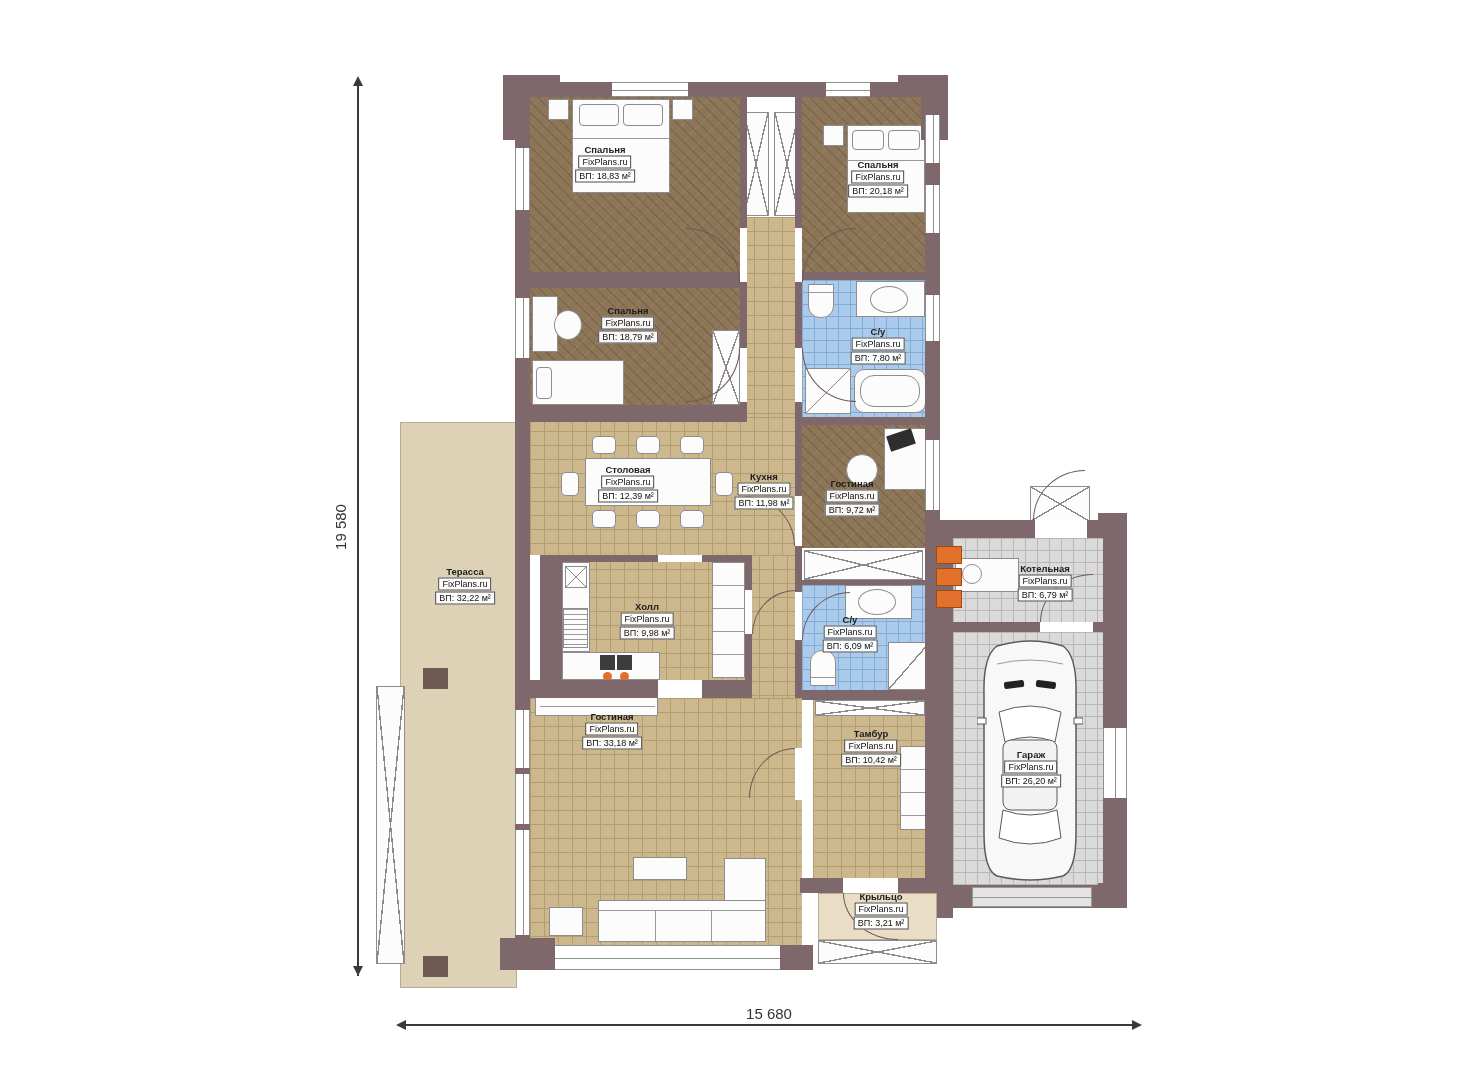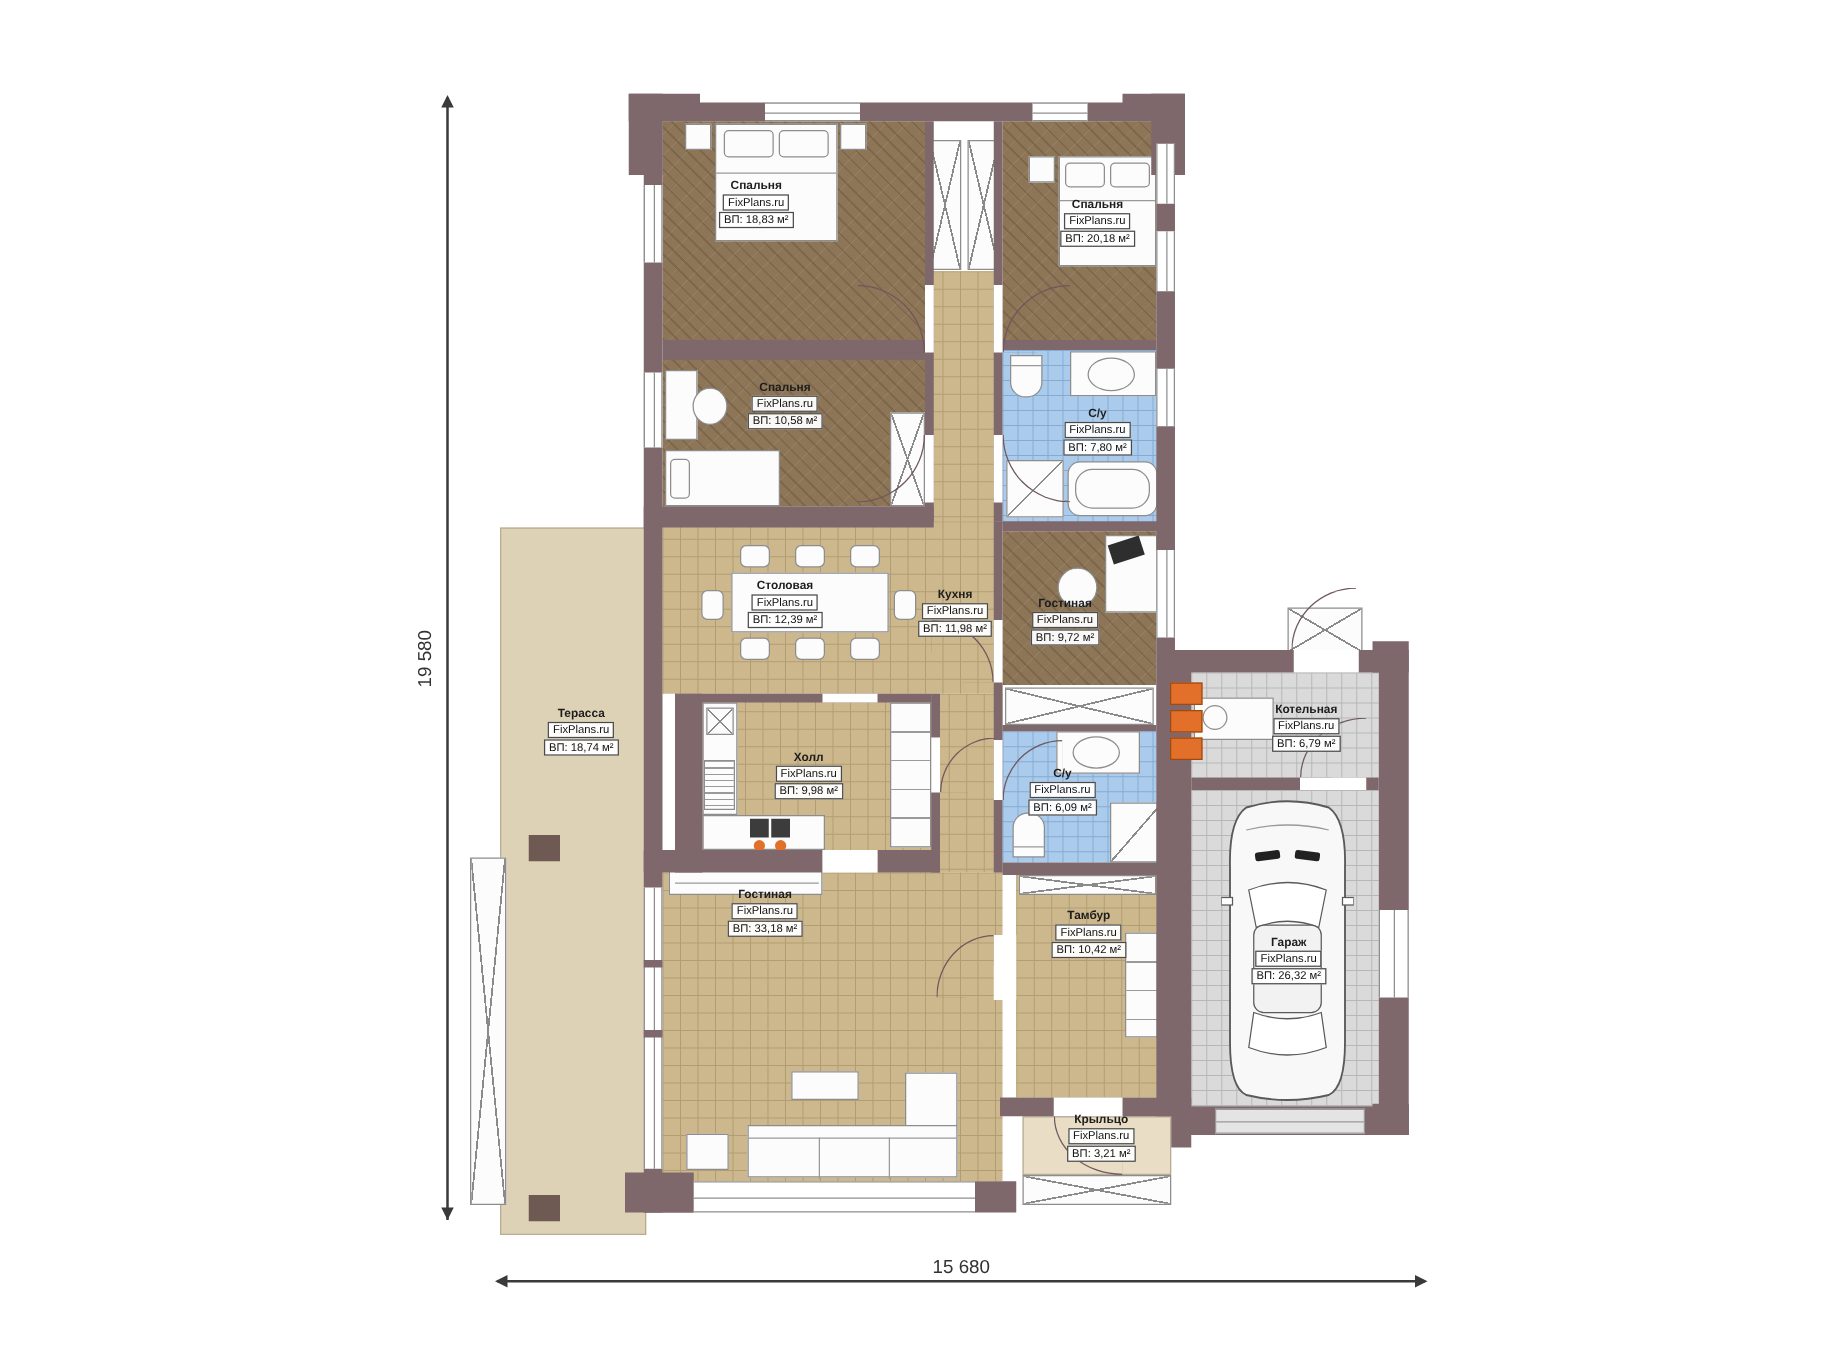--- a/index.html
+++ b/index.html
@@ -261,21 +261,21 @@
     <span class="bx">ВП: 18,83 м²</span>
   </div>
   <div class="lbl" style="left:878px;top:178px">
     <span class="nm">Спальня</span>
     <span class="bx">FixPlans.ru</span>
     <span class="bx">ВП: 20,18 м²</span>
   </div>
   <div class="lbl" style="left:628px;top:324px">
     <span class="nm">Спальня</span>
     <span class="bx">FixPlans.ru</span>
-    <span class="bx">ВП: 10,58 м²</span>
+    <span class="bx">ВП: 18,79 м²</span>
   </div>
   <div class="lbl" style="left:878px;top:345px">
     <span class="nm">С/у</span>
     <span class="bx">FixPlans.ru</span>
     <span class="bx">ВП: 7,80 м²</span>
   </div>
   <div class="lbl" style="left:628px;top:483px">
     <span class="nm">Столовая</span>
     <span class="bx">FixPlans.ru</span>
     <span class="bx">ВП: 12,39 м²</span>
@@ -301,36 +301,36 @@
     <span class="bx">ВП: 6,09 м²</span>
   </div>
   <div class="lbl" style="left:1045px;top:582px">
     <span class="nm">Котельная</span>
     <span class="bx">FixPlans.ru</span>
     <span class="bx">ВП: 6,79 м²</span>
   </div>
   <div class="lbl" style="left:465px;top:585px">
     <span class="nm">Терасса</span>
     <span class="bx">FixPlans.ru</span>
-    <span class="bx">ВП: 18,74 м²</span>
+    <span class="bx">ВП: 32,22 м²</span>
   </div>
   <div class="lbl" style="left:612px;top:730px">
     <span class="nm">Гостиная</span>
     <span class="bx">FixPlans.ru</span>
     <span class="bx">ВП: 33,18 м²</span>
   </div>
   <div class="lbl" style="left:871px;top:747px">
     <span class="nm">Тамбур</span>
     <span class="bx">FixPlans.ru</span>
     <span class="bx">ВП: 10,42 м²</span>
   </div>
   <div class="lbl" style="left:1031px;top:768px">
     <span class="nm">Гараж</span>
     <span class="bx">FixPlans.ru</span>
-    <span class="bx">ВП: 26,32 м²</span>
+    <span class="bx">ВП: 26,20 м²</span>
   </div>
   <div class="lbl" style="left:881px;top:910px">
     <span class="nm">Крыльцо</span>
     <span class="bx">FixPlans.ru</span>
     <span class="bx">ВП: 3,21 м²</span>
   </div>
 
   <div class="a z15" style="left:357px;top:78px;width:1.5px;height:898px;background:#3a3a3a"></div>
   <div class="tri" style="left:353px;top:76px;border-left:5px solid transparent;border-right:5px solid transparent;border-bottom:10px solid #3a3a3a"></div>
   <div class="tri" style="left:353px;top:966px;border-left:5px solid transparent;border-right:5px solid transparent;border-top:10px solid #3a3a3a"></div>

